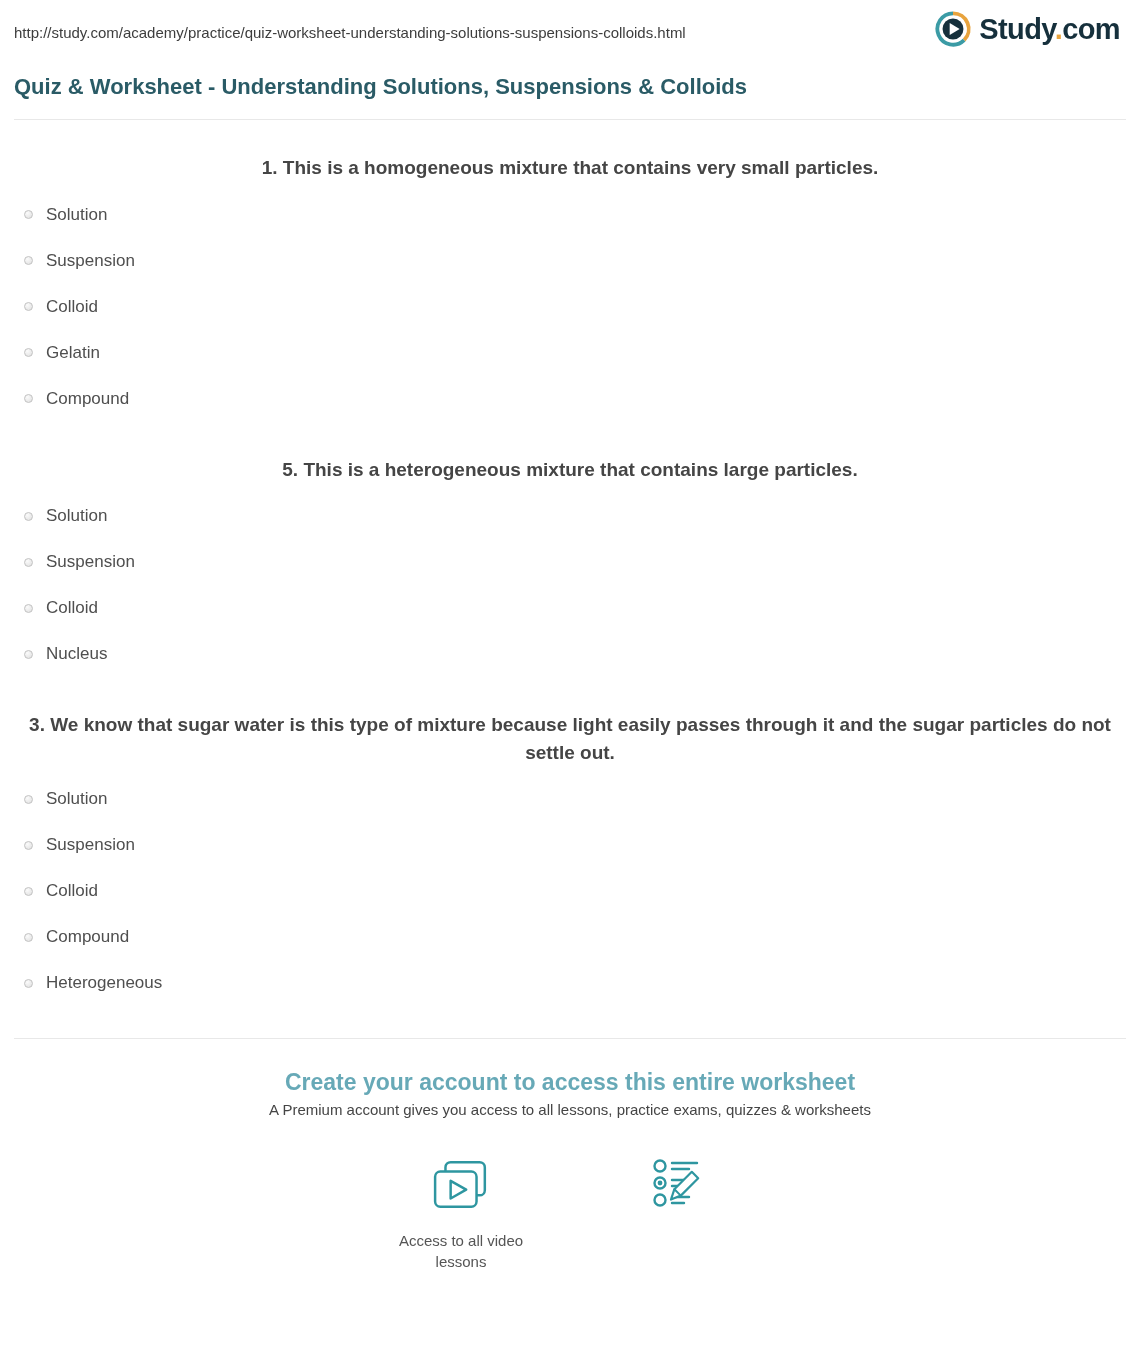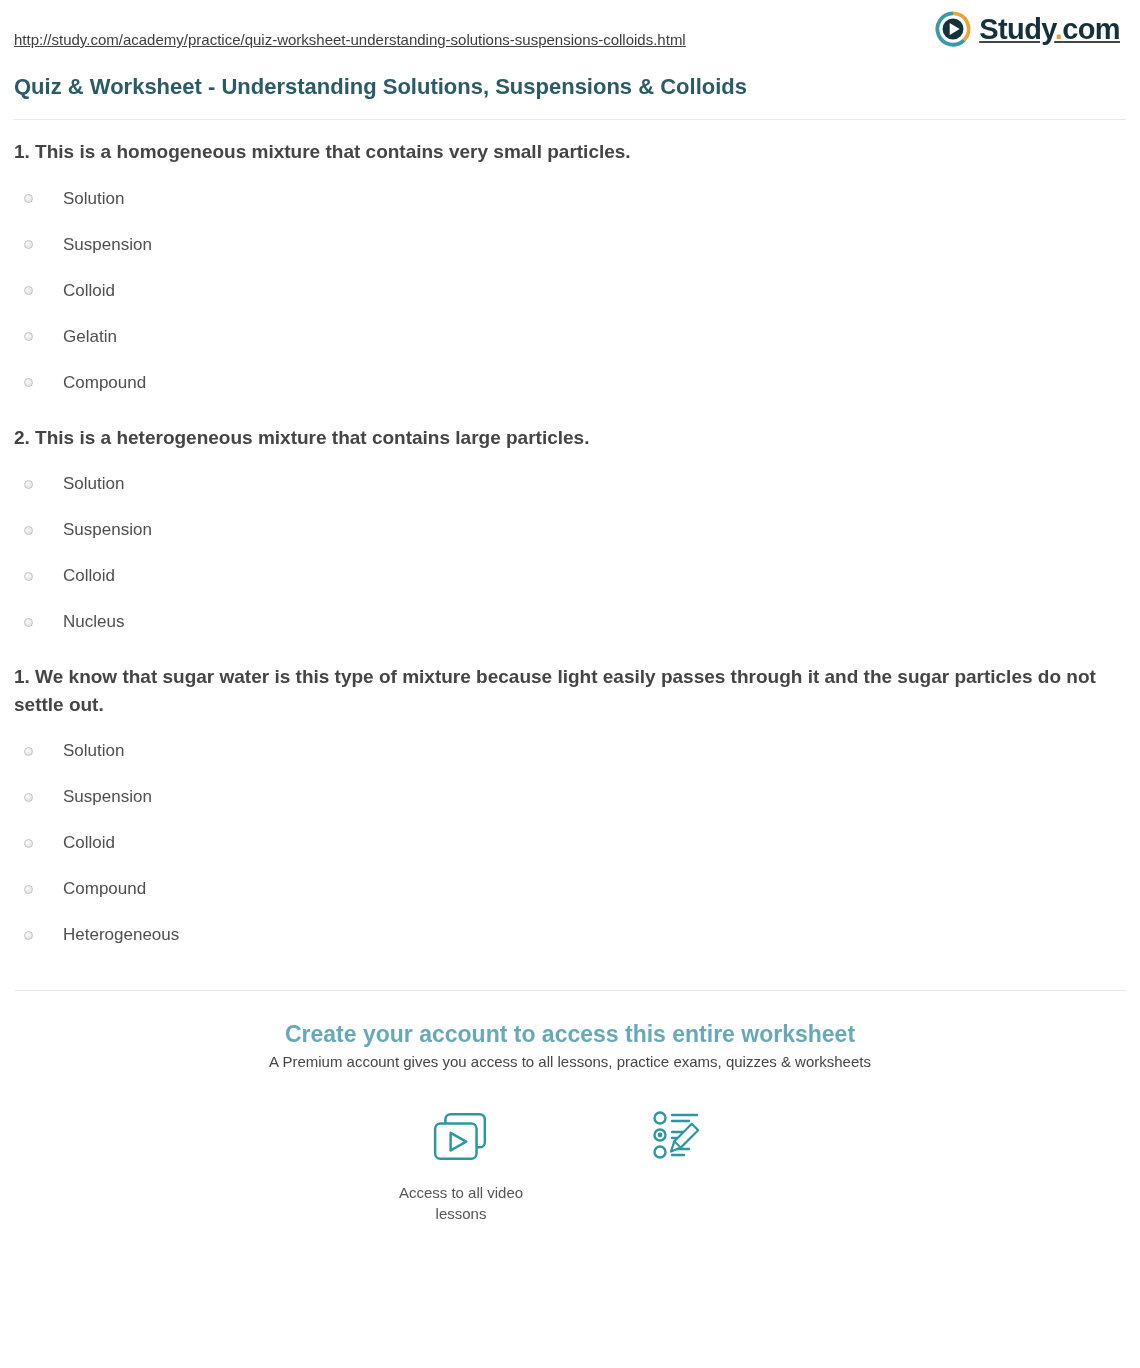--- a/index.html
+++ b/index.html
@@ -6,38 +6,38 @@
   html, body { margin: 0; padding: 0; background: #ffffff; }
   body {
     width: 1140px;
     min-height: 1368px;
     font-family: "Liberation Sans", "DejaVu Sans", sans-serif;
     color: #444444;
   }
   .page { padding: 0 14px; }
 
   
-  .header { display: flex; justify-content: space-between; align-items: flex-end; padding-top: 10px; text-decoration: underline; }
+  .header { display: flex; justify-content: space-between; align-items: center; padding-top: 10px; }
   .url { font-size: 15px; color: #3d3d3d; padding-top: 6px; }
   .logo { display: flex; align-items: center; gap: 7px; padding-right: 6px; }
   .logo-text { font-size: 29px; font-weight: 700; color: #16303c; letter-spacing: -0.6px; }
   .logo-dot { color: #e8a33d; }
 
   
   h1.title {
     font-size: 22px; font-weight: 700; color: #2a5b66;
     line-height: 1.33; max-width: 880px; margin: 24px 0 18px;
   }
   .divider { border: none; border-top: 1px solid #e8e8e8; margin: 0; }
 
   
-  .question { margin-top: 18px; }
+  .question { margin-top: 34px; text-align: center; }
   .question-text { font-size: 19px; font-weight: 700; color: #454545; line-height: 1.45; margin: 0; }
   .options { margin-top: 10px; }
-  .option { display: flex; align-items: center; gap: 30px; padding: 13px 0 13px 10px; cursor: pointer; }
+  .option { display: flex; align-items: center; gap: 13px; padding: 13px 0 13px 10px; cursor: pointer; }
   .radio {
     width: 9px; height: 9px; flex: none; border-radius: 50%;
     border: 1px solid #c2c2c2;
     background: radial-gradient(circle at 35% 30%, #fbfbfb, #dedede);
   }
   .option-label { font-size: 17px; color: #4f4f4f; }
 
   
   .cta-divider { margin-top: 32px; }
   .cta { text-align: center; }
@@ -96,21 +96,21 @@
         <span class="option-label">Gelatin</span>
       </div>
       <div class="option">
         <span class="radio"></span>
         <span class="option-label">Compound</span>
       </div>
     </div>
   </div>
 
   <div class="question">
-    <p class="question-text">2. This is a heterogeneous mixture that contains large particles.</p>
+    <p class="question-text">5. This is a heterogeneous mixture that contains large particles.</p>
     <div class="options">
       <div class="option">
         <span class="radio"></span>
         <span class="option-label">Solution</span>
       </div>
       <div class="option">
         <span class="radio"></span>
         <span class="option-label">Suspension</span>
       </div>
       <div class="option">
@@ -118,21 +118,21 @@
         <span class="option-label">Colloid</span>
       </div>
       <div class="option">
         <span class="radio"></span>
         <span class="option-label">Nucleus</span>
       </div>
     </div>
   </div>
 
   <div class="question">
-    <p class="question-text">1. We know that sugar water is this type of mixture because light easily passes through it and the sugar particles do not settle out.</p>
+    <p class="question-text">3. We know that sugar water is this type of mixture because light easily passes through it and the sugar particles do not settle out.</p>
     <div class="options">
       <div class="option">
         <span class="radio"></span>
         <span class="option-label">Solution</span>
       </div>
       <div class="option">
         <span class="radio"></span>
         <span class="option-label">Suspension</span>
       </div>
       <div class="option">

